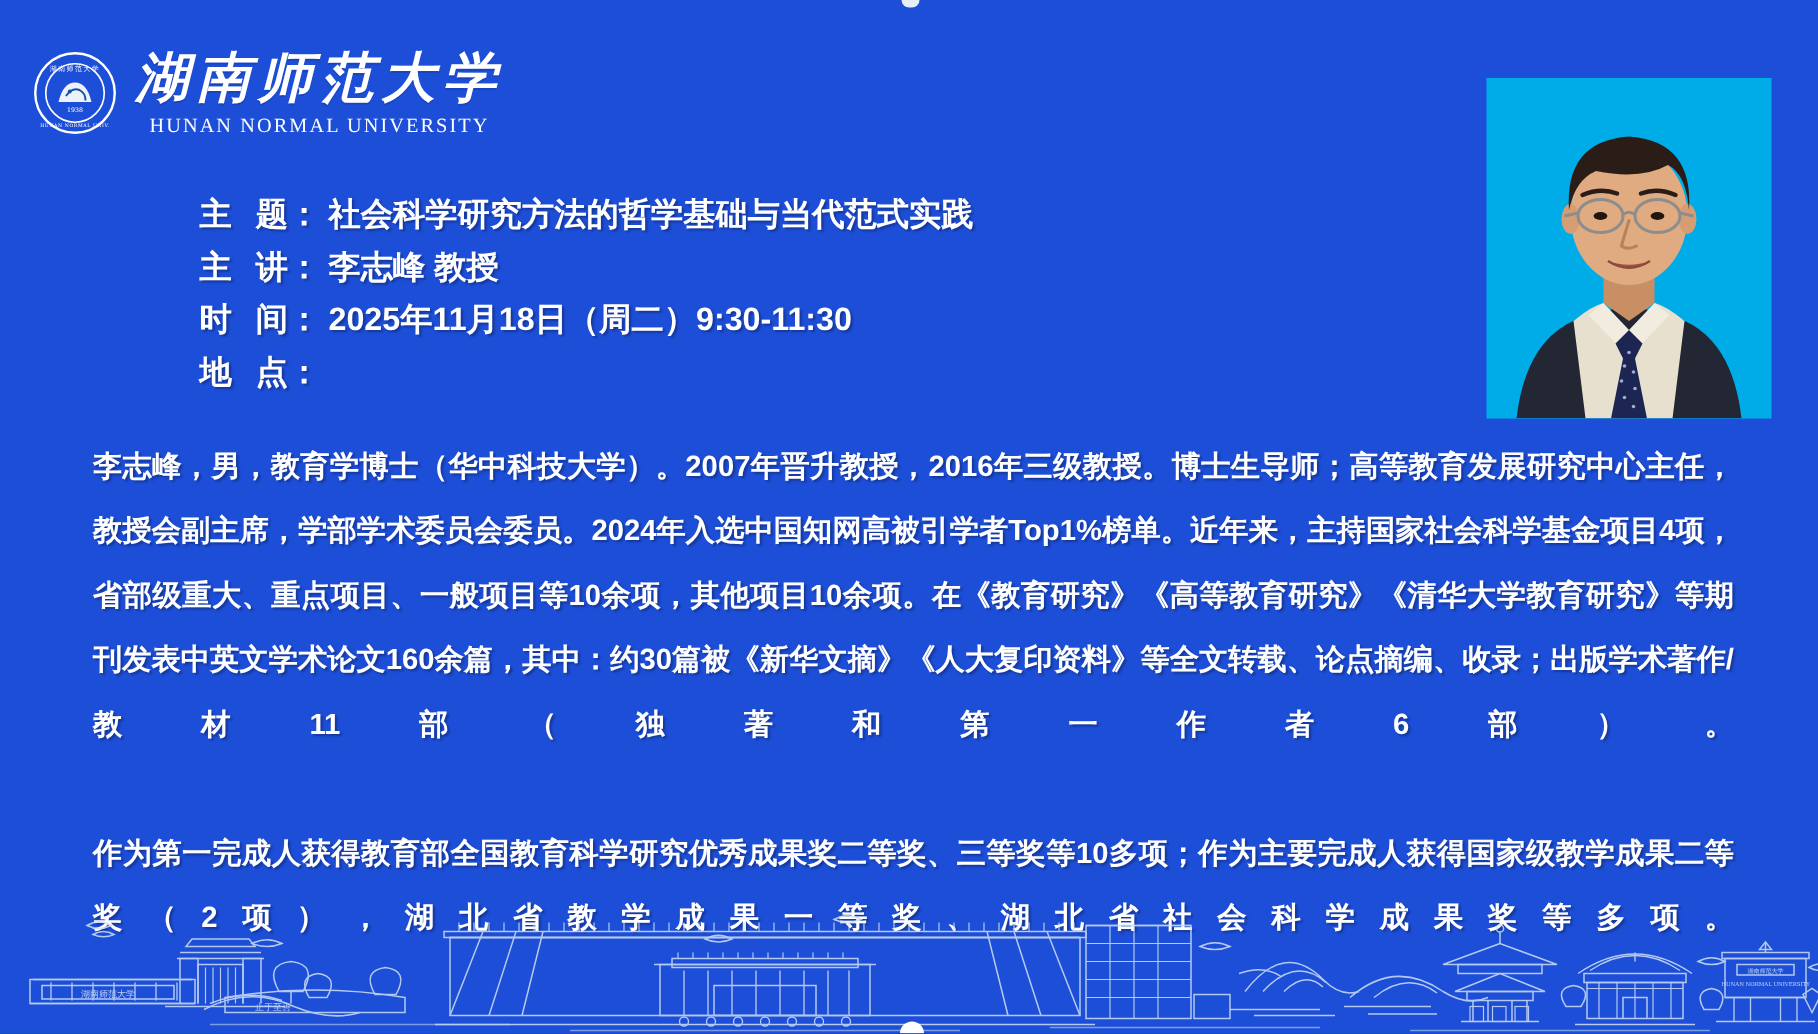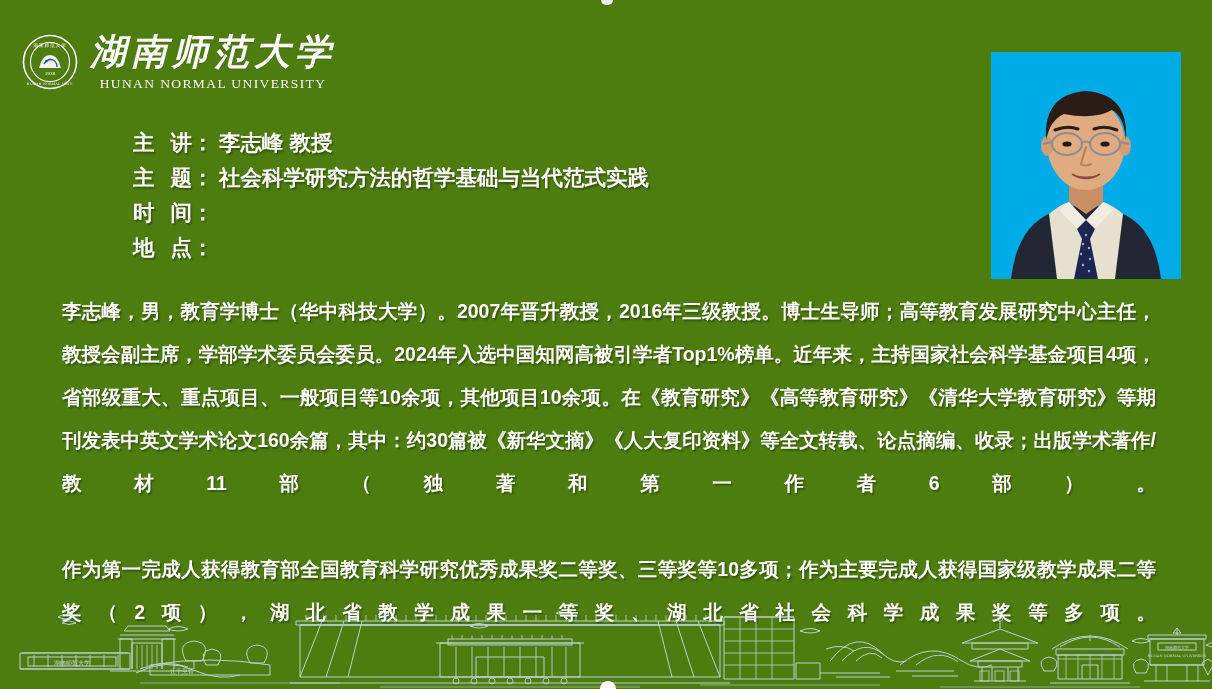--- a/index.html
+++ b/index.html
@@ -11,21 +11,21 @@
     width: 1212px;
     height: 689px;
     overflow: hidden;
     font-family: "Liberation Sans", "DejaVu Sans", sans-serif;
     position: relative;
   }
 
   #poster {
     position: absolute;
     inset: 0;
-    background: #4d7c0f;
+    background: #1d4ed8;
     overflow: hidden;
   }
 
   
   .top-marker {
     position: absolute;
     top: 0px;
     left: 601px;
     width: 12px;
     height: 5px;
@@ -241,31 +241,32 @@
       <path d="M95 95 q-4 13 -5 17 q4 3 10 0" fill="none" stroke="#b9805a" stroke-width="2" stroke-linecap="round"></path>
 
       <path d="M81 122 q14 9 28 0 q-14 5 -28 0 z" fill="#9c5246"></path>
       <path d="M81 122 q14 9 28 0" fill="none" stroke="#8a4a3e" stroke-width="1.6"></path>
     </svg>
   </div>
 
   <div class="info-block">
 
     <div class="info-row">
+      <span class="info-label"><span>主</span><span class="sp"></span><span>题：</span></span>
+      <span class="info-value">社会科学研究方法的哲学基础与当代范式实践</span>
+    </div>
+
+    <div class="info-row">
       <span class="info-label"><span>主</span><span class="sp"></span><span>讲：</span></span>
       <span class="info-value">李志峰 教授</span>
     </div>
 
     <div class="info-row">
-      <span class="info-label"><span>主</span><span class="sp"></span><span>题：</span></span>
-      <span class="info-value">社会科学研究方法的哲学基础与当代范式实践</span>
-    </div>
-
-    <div class="info-row">
       <span class="info-label"><span>时</span><span class="sp"></span><span>间：</span></span>
+      <span class="info-value">2025年11月18日（周二）9:30-11:30</span>
     </div>
 
     <div class="info-row">
       <span class="info-label"><span>地</span><span class="sp"></span><span>点：</span></span>
     </div>
 
   </div>
 
   <div class="bio">
     <p class="just">李志峰，男，教育学博士（华中科技大学）。2007年晋升教授，2016年三级教授。博士生导师；高等教育发展研究中心主任，教授会副主席，学部学术委员会委员。2024年入选中国知网高被引学者Top1%榜单。近年来，主持国家社会科学基金项目4项，省部级重大、重点项目、一般项目等10余项，其他项目10余项。在《教育研究》《高等教育研究》《清华大学教育研究》等期刊发表中英文学术论文160余篇，其中：约30篇被《新华文摘》《人大复印资料》等全文转载、论点摘编、收录；出版学术著作/教材11部（独著和第一作者6部）。</p>

